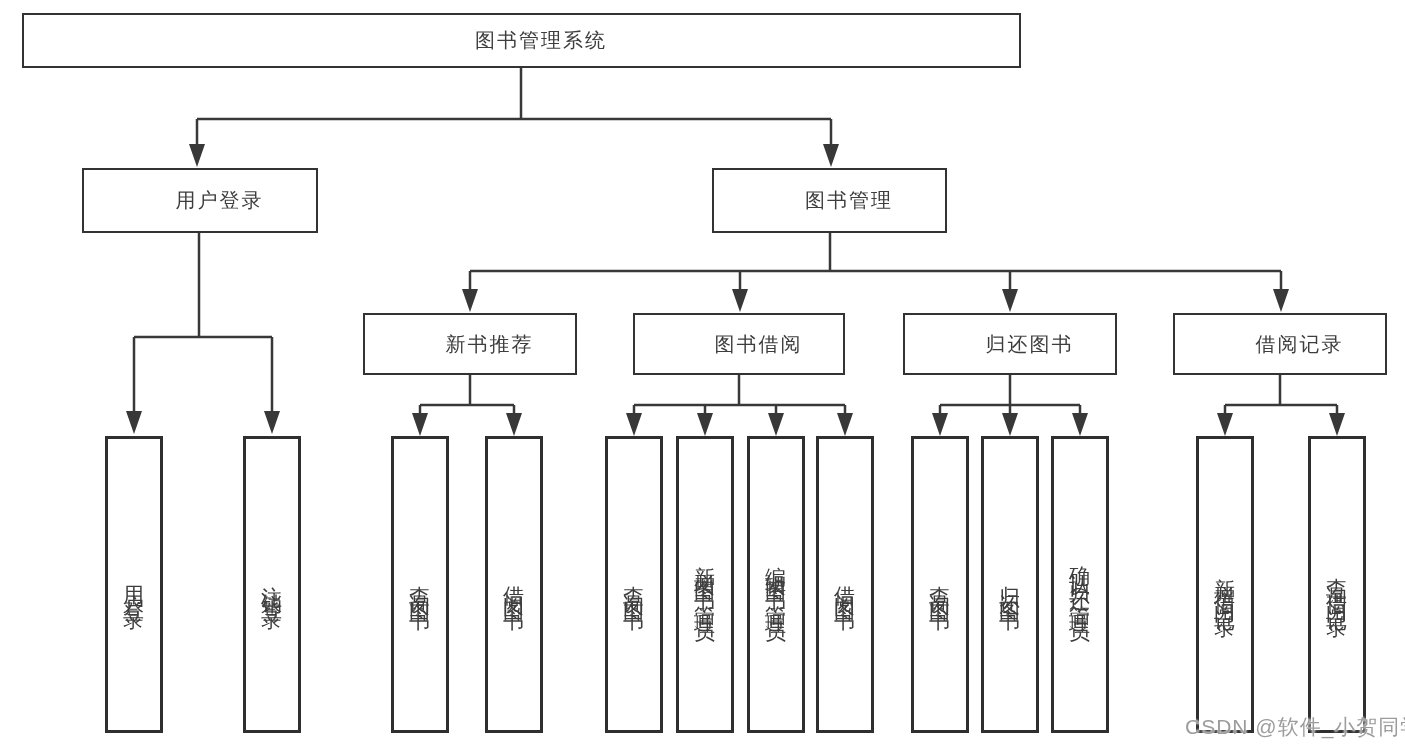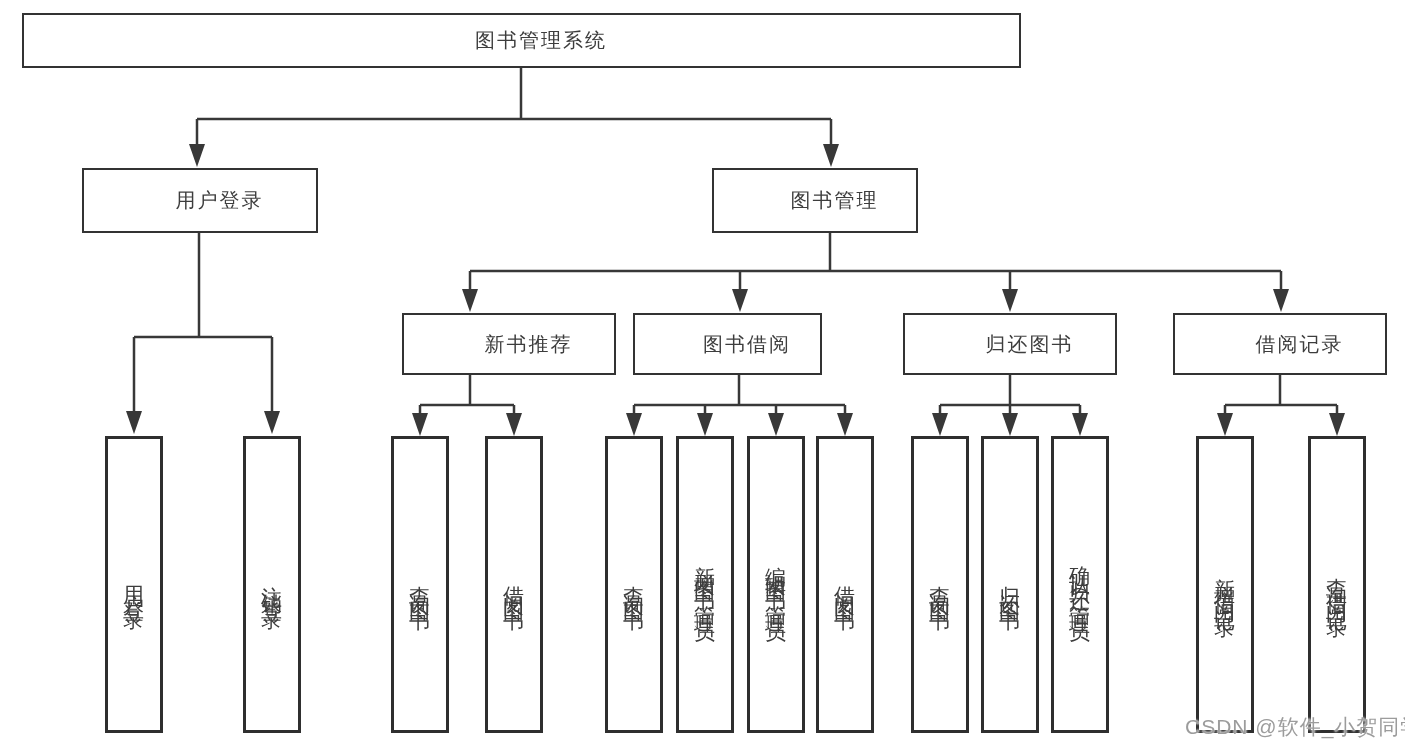--- a/index.html
+++ b/index.html
@@ -33,24 +33,24 @@
     align-items: center;
     justify-content: center;
     font-size: 20px;
     letter-spacing: 2px;
     white-space: nowrap;
     color: #3d3d3d;
     padding-left: 39px;
   }
   .root-node   { left: 22px;  top: 13px;  width: 999px; height: 55px; }
   .l2-a        { left: 82px;  top: 168px; width: 236px; height: 65px; }
-  .l2-b        { left: 712px; top: 168px; width: 206px; height: 65px; }
+  .l2-b        { left: 712px; top: 168px; width: 235px; height: 65px; }
   .l3          { top: 313px;  height: 62px; }
-  .l3-a        { left: 363px;  width: 214px; margin-left: 39px; }
-  .l3-b        { left: 633px;  width: 189px; }
+  .l3-a        { left: 363px;  width: 214px; }
+  .l3-b        { left: 633px;  width: 212px; }
   .l3-c        { left: 903px;  width: 214px; }
   .l3-d        { left: 1173px; width: 214px; }
   .leaf {
     position: absolute;
     top: 436px;
     width: 58px;
     height: 297px;
     background: #ffffff;
     border: 3px solid #2f2f2f;
     box-sizing: border-box;

